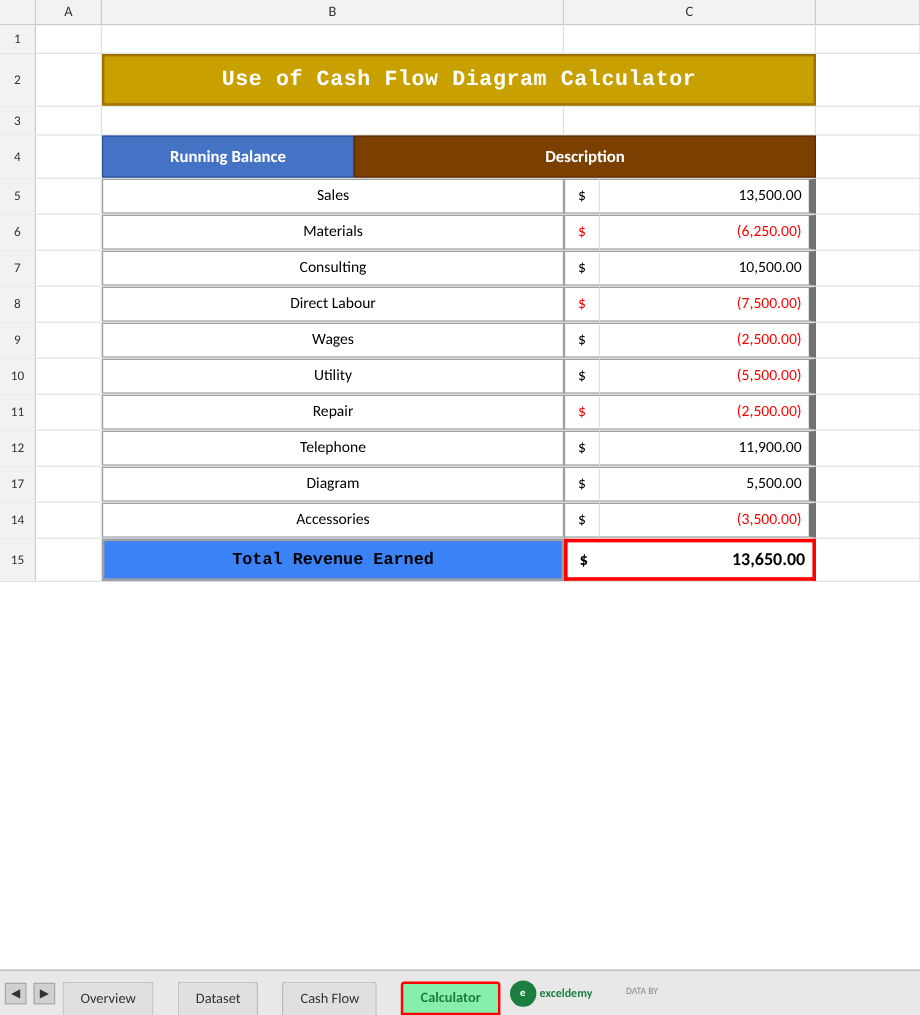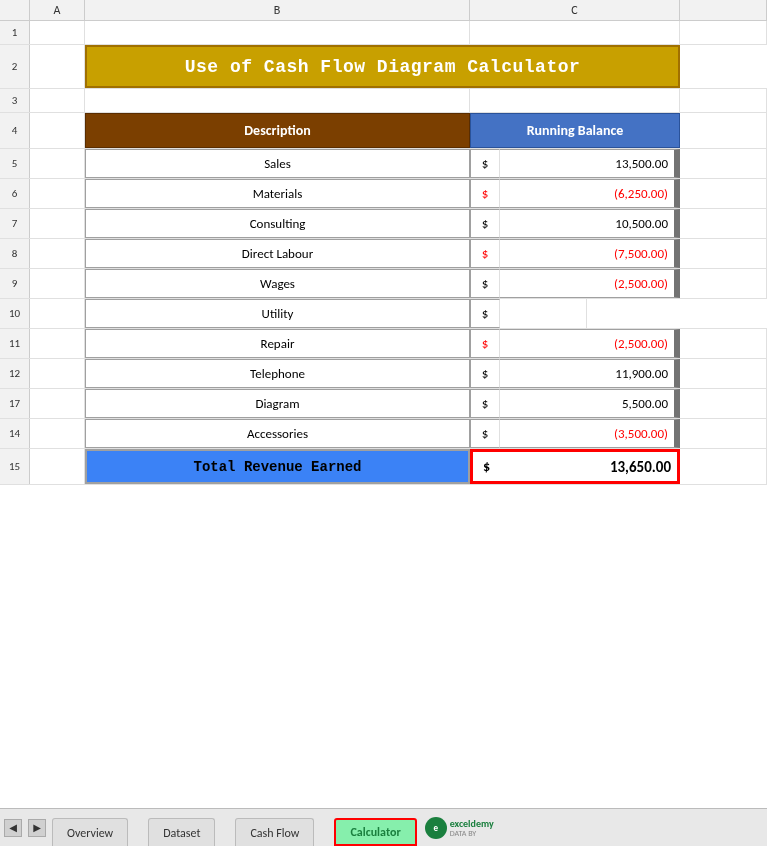--- a/index.html
+++ b/index.html
@@ -286,26 +286,26 @@
       <div class="row-num">3</div>
       <div class="cell cell-a"></div>
       <div class="cell cell-b"></div>
       <div class="cell cell-c"></div>
       <div class="cell cell-d"></div>
     </div>
 
     <div class="grid-row row-h36">
       <div class="row-num">4</div>
       <div class="cell cell-a"></div>
+      <div class="cell cell-c header-balance" style="border:1px solid #2a5299;">
+        <span>Running Balance</span>
+      </div>
       <div class="cell cell-b header-desc" style="border:1px solid #5a2d00;">
         <span>Description</span>
       </div>
-      <div class="cell cell-c header-balance" style="border:1px solid #2a5299;">
-        <span>Running Balance</span>
-      </div>
       <div class="cell cell-d"></div>
     </div>
 
     <div id="data-rows">
         <div class="grid-row row-h30 data-row">
     <div class="row-num">5</div>
     <div class="cell cell-a"></div>
     <div class="cell cell-b desc-cell">Sales</div>
     <div class="cell dollar-cell dollar-black" style="width:30px;min-width:30px;font-size:13px;border-top:1px solid #a0a0a0;border-bottom:1px solid #a0a0a0;border-left:1px solid #a0a0a0;display:flex;align-items:center;justify-content:center;">$</div>
     <div class="cell amount-cell amount-black" style="width:180px;min-width:180px;">13,500.00</div>
@@ -341,20 +341,21 @@
     <div class="cell cell-b desc-cell">Wages</div>
     <div class="cell dollar-cell dollar-black" style="width:30px;min-width:30px;font-size:13px;border-top:1px solid #a0a0a0;border-bottom:1px solid #a0a0a0;border-left:1px solid #a0a0a0;display:flex;align-items:center;justify-content:center;">$</div>
     <div class="cell amount-cell amount-red" style="width:180px;min-width:180px;">(2,500.00)</div>
     <div class="cell cell-d"></div>
   </div>
         <div class="grid-row row-h30 data-row">
     <div class="row-num">10</div>
     <div class="cell cell-a"></div>
     <div class="cell cell-b desc-cell">Utility</div>
     <div class="cell dollar-cell dollar-black" style="width:30px;min-width:30px;font-size:13px;border-top:1px solid #a0a0a0;border-bottom:1px solid #a0a0a0;border-left:1px solid #a0a0a0;display:flex;align-items:center;justify-content:center;">$</div>
+    <div class="cell amount-cell amount-red" style="width:180px;min-width:180px;">(5,500.00)</div>
     <div class="cell cell-d"></div>
   </div>
         <div class="grid-row row-h30 data-row">
     <div class="row-num">11</div>
     <div class="cell cell-a"></div>
     <div class="cell cell-b desc-cell">Repair</div>
     <div class="cell dollar-cell " style="width:30px;min-width:30px;font-size:13px;border-top:1px solid #a0a0a0;border-bottom:1px solid #a0a0a0;border-left:1px solid #a0a0a0;display:flex;align-items:center;justify-content:center;">$</div>
     <div class="cell amount-cell amount-red" style="width:180px;min-width:180px;">(2,500.00)</div>
     <div class="cell cell-d"></div>
   </div>
@@ -399,18 +400,18 @@
   <div class="tab-nav-btn">◀</div>
   <div class="tab-nav-btn">▶</div>
   <div id="sheet-tabs" style="display:flex;gap:20px;align-items:flex-end;height:100%;">
   <div class="sheet-tab">Overview</div>
       <div class="sheet-tab">Dataset</div>
       <div class="sheet-tab">Cash Flow</div>
       <div class="sheet-tab active">Calculator</div>
     </div>
   <div class="exceldemy-logo">
     <div class="logo-circle">e</div>
-    <div style="display:flex;flex-direction:column;line-height:1.1;">
+    <div style="display:flex;flex-direction:row;line-height:1.1;gap:28px;">
       <span style="font-weight:bold;font-size:10px;">exceldemy</span>
       <span style="font-size:8px;color:#888;">DATA BY</span>
     </div>
   </div>
 </div>
 
 </body></html>

